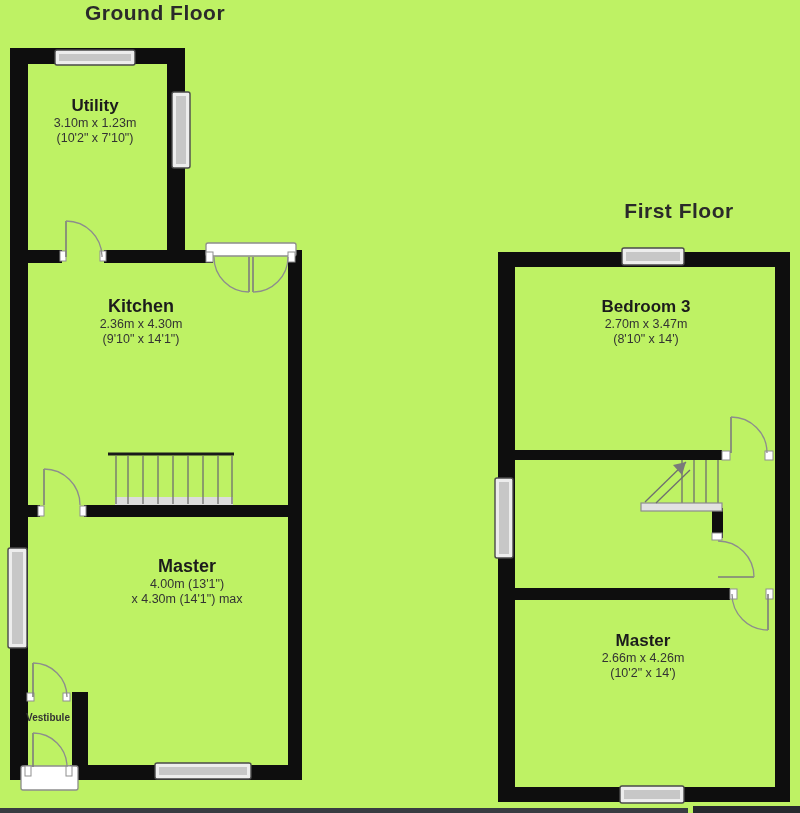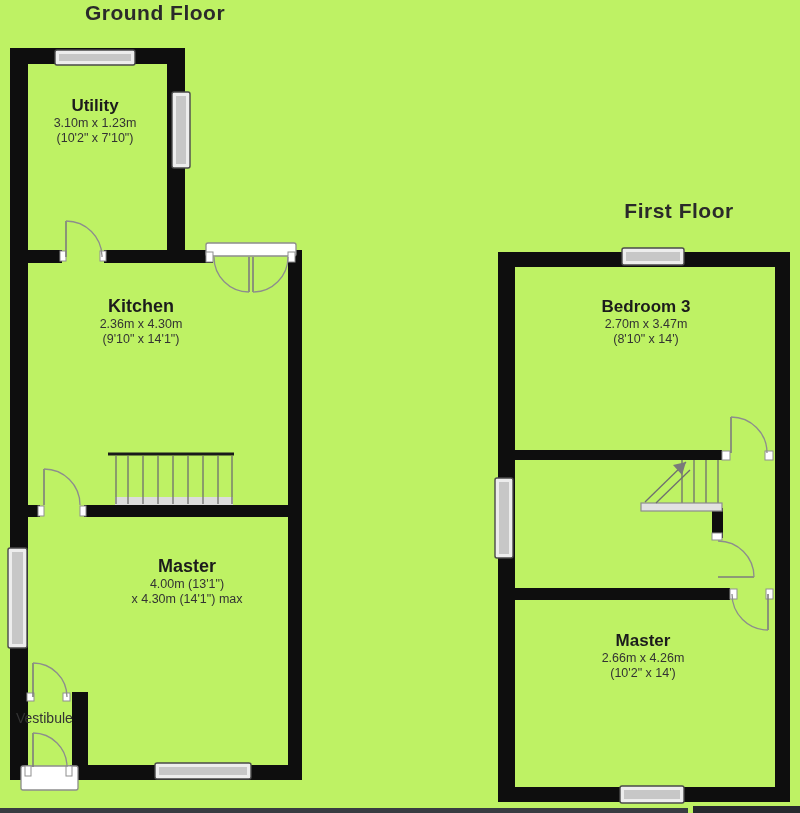--- a/index.html
+++ b/index.html
@@ -10,21 +10,21 @@
   .stage svg{position:absolute;left:0;top:0;}
   .floor-title{
     position:absolute;text-align:center;font-weight:bold;font-size:21px;
     color:#2a2a2a;letter-spacing:.5px;
   }
   .room-label{position:absolute;text-align:center;color:#1f1f1f;}
   .room-name{font-weight:bold;font-size:17px;line-height:20px;color:#1c1c1c;}
   .room-name.big{font-size:18px;line-height:22px;}
   .room-dims{font-size:12.5px;line-height:15px;color:#333333;}
   .tiny-label{
-    position:absolute;font-weight:normal;font-size:14px;
+    position:absolute;text-align:center;font-weight:bold;font-size:10px;
     color:#333333;line-height:12px;
   }
   .wall{fill:#0e0e0e;}
   .jamb{fill:#ffffff;stroke:#8f8f8f;stroke-width:1;}
   .win-outer{fill:#ededed;stroke:#4a4a4a;stroke-width:1.4;}
   .win-inner{fill:#c7c7c7;stroke:none;}
   .door-line{fill:none;stroke:#7d7d7d;stroke-width:1.6;}
   .arc{fill:none;stroke:#8d8d8d;stroke-width:1.3;}
   .tread{stroke:#6f6f6f;stroke-width:1.3;}
   .stair-top{stroke:#1a1a1a;stroke-width:3;}

